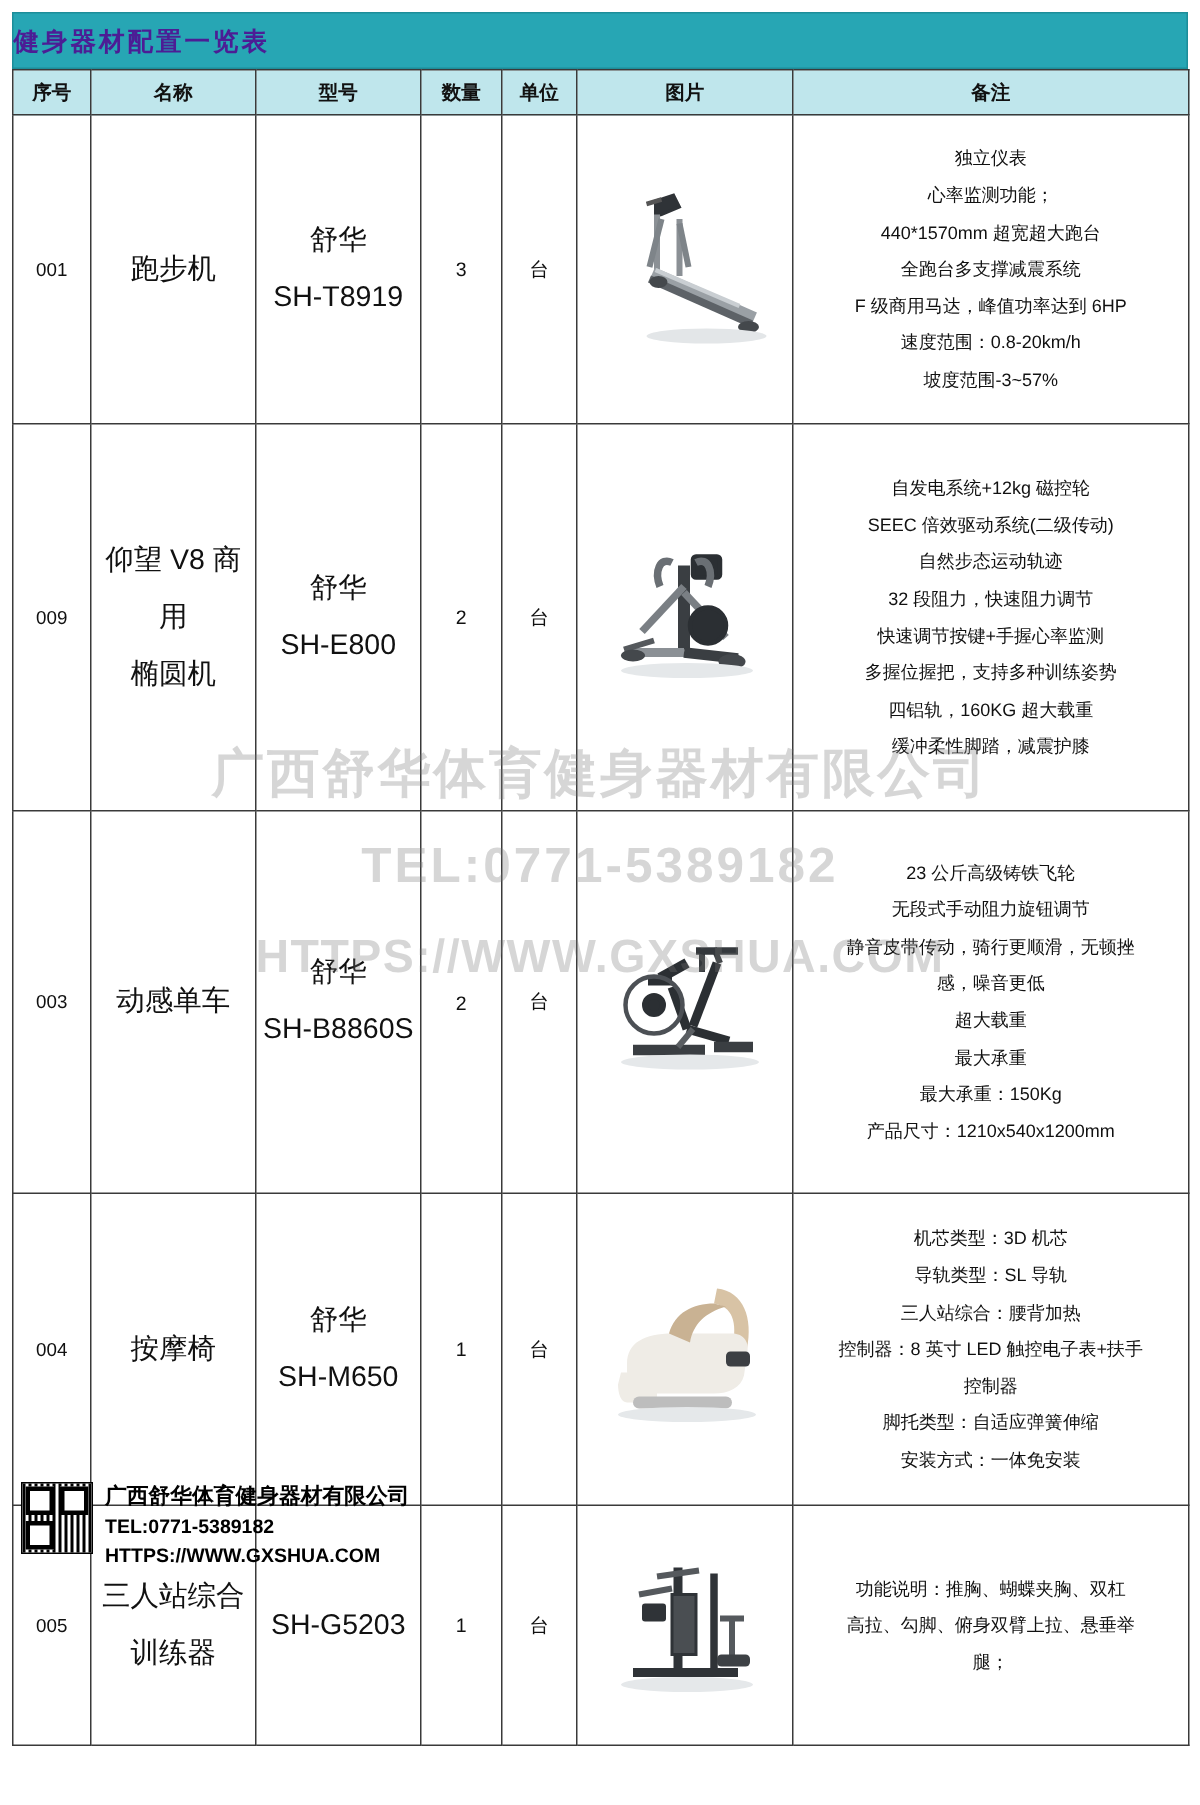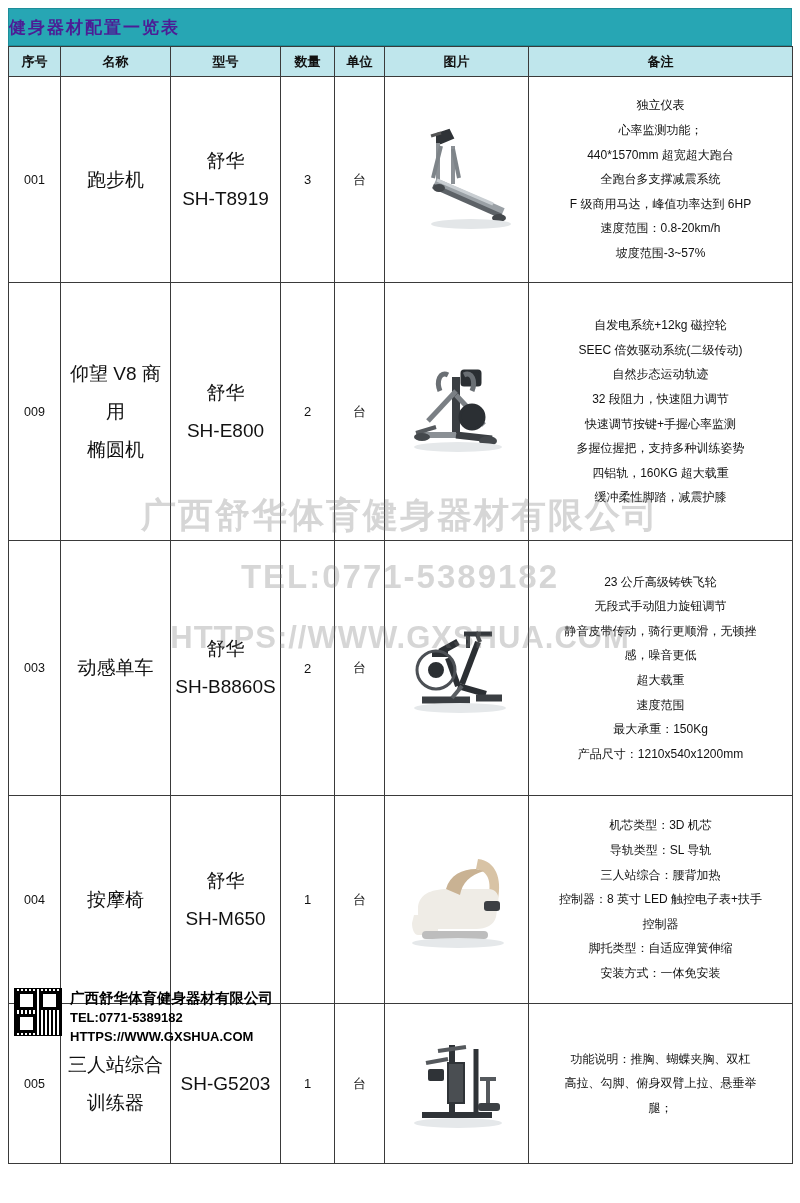--- a/index.html
+++ b/index.html
@@ -287,21 +287,21 @@
               <ellipse cx="68" cy="100" rx="46" ry="5" fill="#e5e8ea"></ellipse>
             </svg>
           </div>
         </td>
         <td class="remark">
           <div>23 公斤高级铸铁飞轮</div>
           <div>无段式手动阻力旋钮调节</div>
           <div>静音皮带传动，骑行更顺滑，无顿挫</div>
           <div>感，噪音更低</div>
           <div>超大载重</div>
-          <div>速度范围</div>
+          <div>最大承重</div>
           <div>最大承重：150Kg</div>
           <div>产品尺寸：1210x540x1200mm</div>
         </td>
       </tr>
 
       <tr style="height:208px">
         <td class="idx">004</td>
         <td class="name">按摩椅</td>
         <td class="model">
           <div>舒华</div>

